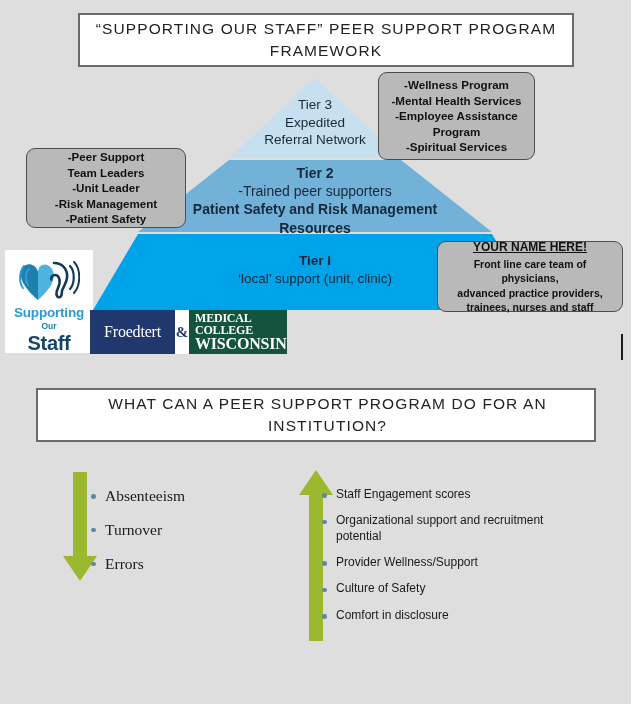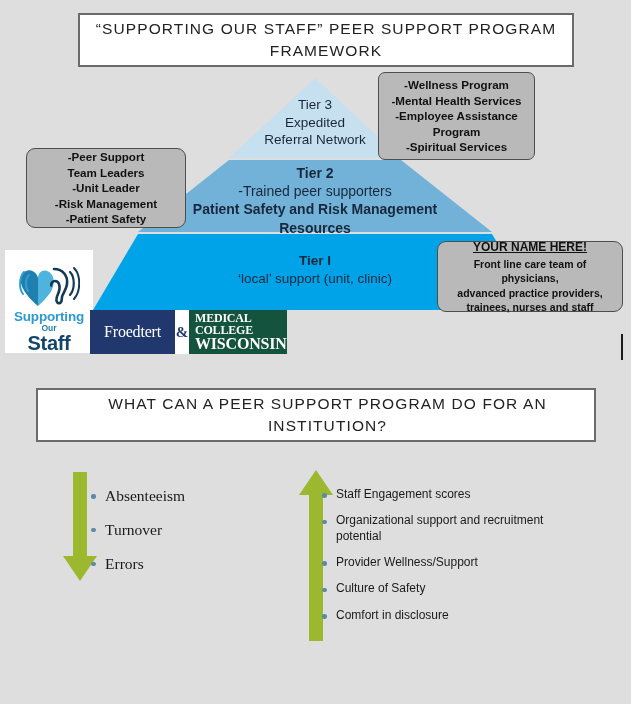--- a/index.html
+++ b/index.html
@@ -83,21 +83,21 @@
     flex-direction: column;
     align-items: center;
     justify-content: center;
     text-align: center;
     color: #111111;
     font-size: 11.6px;
     line-height: 1.33;
     font-weight: 600;
     padding: 4px 6px;
   }
-  #callout-tier3 { left: 378px; top: 72px; width: 157px; height: 88px; border-radius: 7px; }
+  #callout-tier3 { left: 378px; top: 72px; width: 157px; height: 88px; }
   #callout-tier2 { left: 26px; top: 148px; width: 160px; height: 80px; }
   #callout-tier1 {
     left: 437px; top: 241px; width: 186px; height: 71px;
     font-size: 10.5px;
     font-weight: 600;
     line-height: 1.34;
   }
   #callout-tier1 .headline {
     font-size: 12px;
     font-weight: 700;
@@ -107,21 +107,21 @@
 
   
   #logo-sos {
     position: absolute;
     left: 5px; top: 250px;
     width: 88px; height: 103px;
     background: #ffffff;
     display: flex;
     flex-direction: column;
     align-items: center;
-    justify-content: flex-end;
+    justify-content: space-between;
     box-sizing: border-box;
     padding-top: 6px;
   }
   #logo-sos .mark { width: 62px; height: 46px; }
   #logo-sos .word1 {
     color: #2e9ad0;
     font-size: 13.5px;
     font-weight: 700;
     line-height: 1;
     margin-top: 2px;

